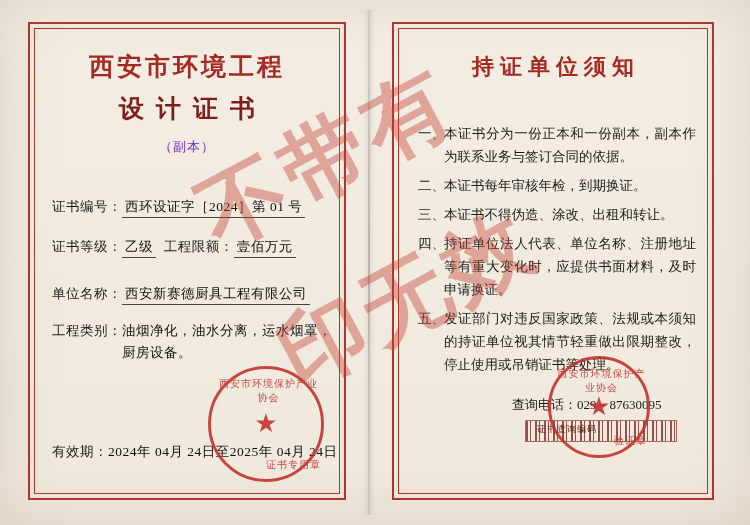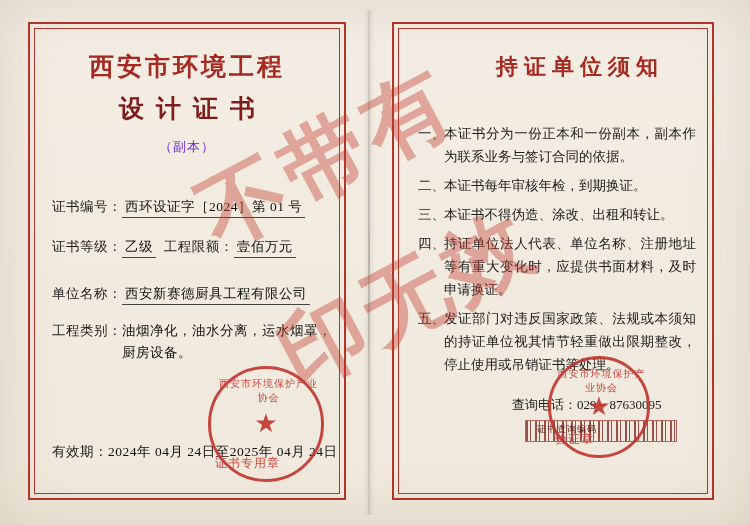--- a/index.html
+++ b/index.html
@@ -93,29 +93,28 @@
   .f-number{left:52px;top:198px;}
   .f-grade{left:52px;top:238px;}
   .f-company{left:52px;top:285px;}
   .f-cat{left:52px;top:322px;}
   .f-cat2{left:122px;top:344px;}
   .f-issuer{left:52px;top:405px;}
   .f-valid{left:52px;top:443px;}
 
   
   .notice-title{
-    position:absolute;left:386px;top:52px;width:310px;
+    position:absolute;left:398px;top:52px;width:310px;
     text-align:center;
     color:#a52a22;
     font-size:22px;
     font-weight:bold;
     letter-spacing:6px;
     text-indent:6px;
     font-family:"DejaVu Serif", serif;
-    padding-left:36px;
   }
   .notice-list{
     position:absolute;left:418px;top:122px;width:278px;
     color:#1b1b1b;
     font-size:13.5px;
     line-height:23px;
   }
   .notice-item{
     display:flex;
     margin-bottom:6px;
@@ -156,22 +155,22 @@
     line-height:1;
   }
   .seal .arc{
     position:absolute;left:5px;right:0;top:8px;
     text-align:center;
     font-size:10px;
     letter-spacing:1px;
   }
   .seal .arc-bottom{
     position:absolute;left:4px;right:0;bottom:7px;
-    text-align:left;
-    font-size:12px;
+    text-align:right;
+    font-size:10px;
     letter-spacing:1px;
   }
   .seal-left{left:208px;top:366px;width:110px;height:110px;}
   .seal-right{left:548px;top:356px;width:96px;height:96px;}
 
   
   .watermark{
     position:absolute;
     left:150px;top:90px;
     width:420px;height:340px;

